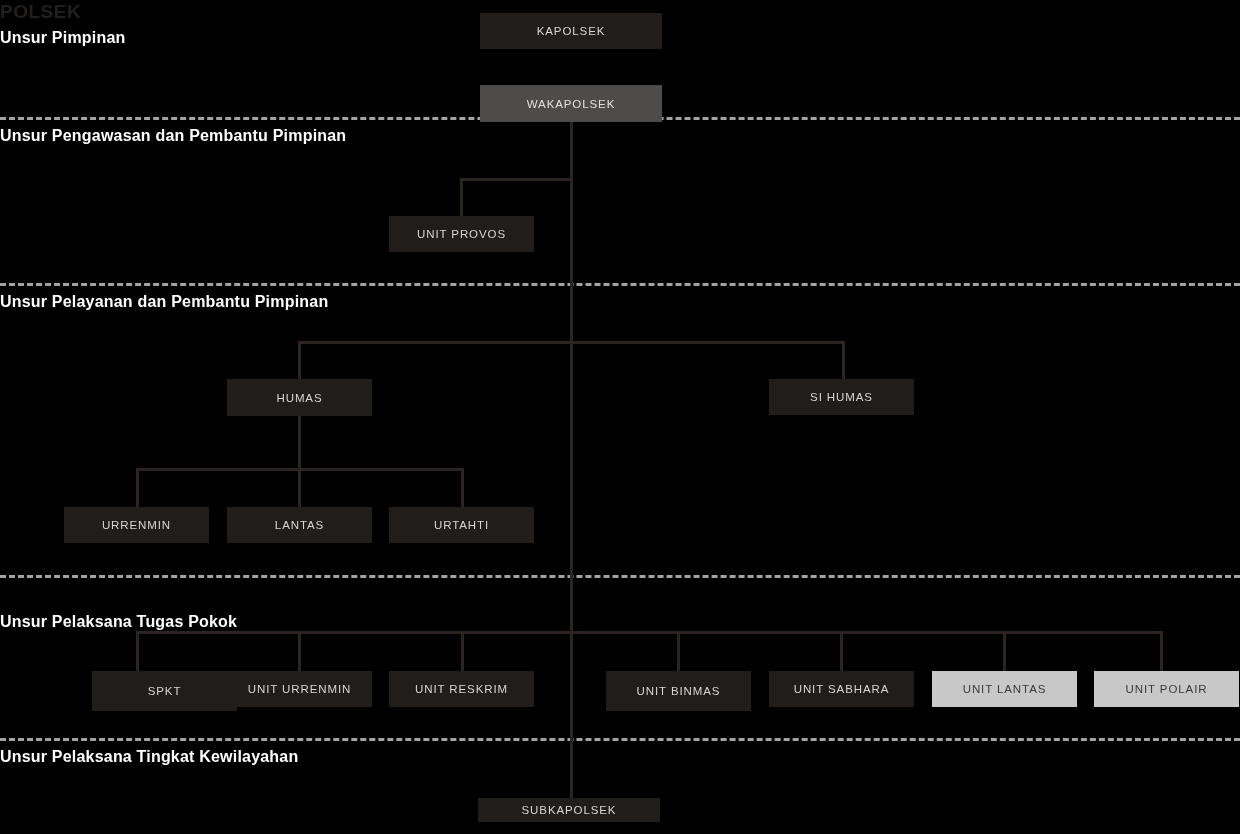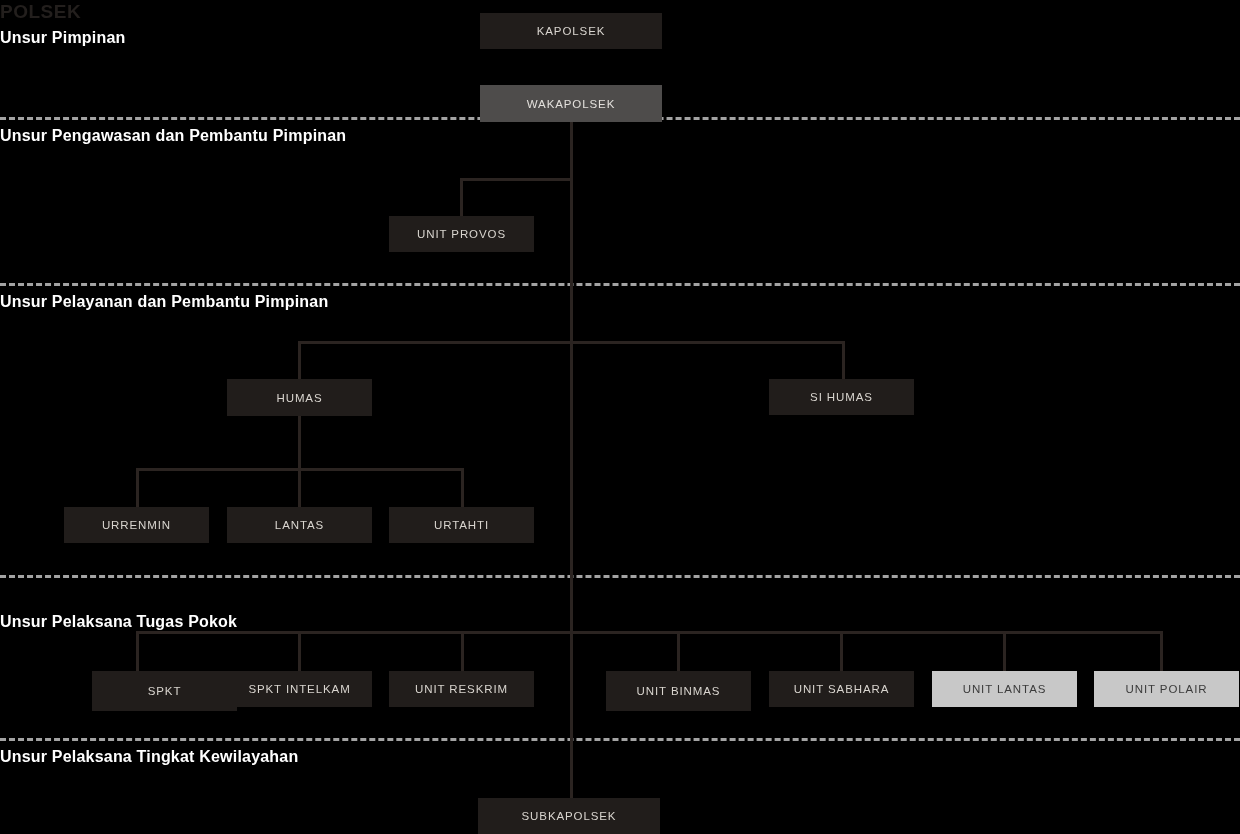--- a/index.html
+++ b/index.html
@@ -137,22 +137,22 @@
   <div class="node dark" style="left:389px; top:216px; width:145px; height:36px;">UNIT PROVOS</div>
 
   <div class="node dark" style="left:227px; top:379px; width:145px; height:37px;">HUMAS</div>
   <div class="node dark" style="left:769px; top:379px; width:145px; height:36px;">SI HUMAS</div>
 
   <div class="node dark" style="left:64px;  top:507px; width:145px; height:36px;">URRENMIN</div>
   <div class="node dark" style="left:227px; top:507px; width:145px; height:36px;">LANTAS</div>
   <div class="node dark" style="left:389px; top:507px; width:145px; height:36px;">URTAHTI</div>
 
   <div class="node dark" style="left:64px;   top:671px; width:145px; height:40px;margin-left:28px;">SPKT</div>
-  <div class="node dark" style="left:227px;  top:671px; width:145px; height:36px;">SPKT INTELKAM</div>
+  <div class="node dark" style="left:227px;  top:671px; width:145px; height:36px;">UNIT URRENMIN</div>
   <div class="node dark" style="left:389px;  top:671px; width:145px; height:36px;">UNIT RESKRIM</div>
   <div class="node dark" style="left:606px;  top:671px; width:145px; height:40px;">UNIT BINMAS</div>
   <div class="node dark" style="left:769px;  top:671px; width:145px; height:36px;">UNIT SABHARA</div>
   <div class="node light" style="left:932px; top:671px; width:145px; height:36px;">UNIT LANTAS</div>
   <div class="node light" style="left:1094px; top:671px; width:145px; height:36px;">UNIT POLAIR</div>
 
-  <div class="node dark" style="left:478px; top:798px; width:182px; height:36px;">SUBKAPOLSEK</div>
+  <div class="node dark" style="left:478px; top:798px; width:182px; height:24px;">SUBKAPOLSEK</div>
 
 </div>
 
 </body></html>

